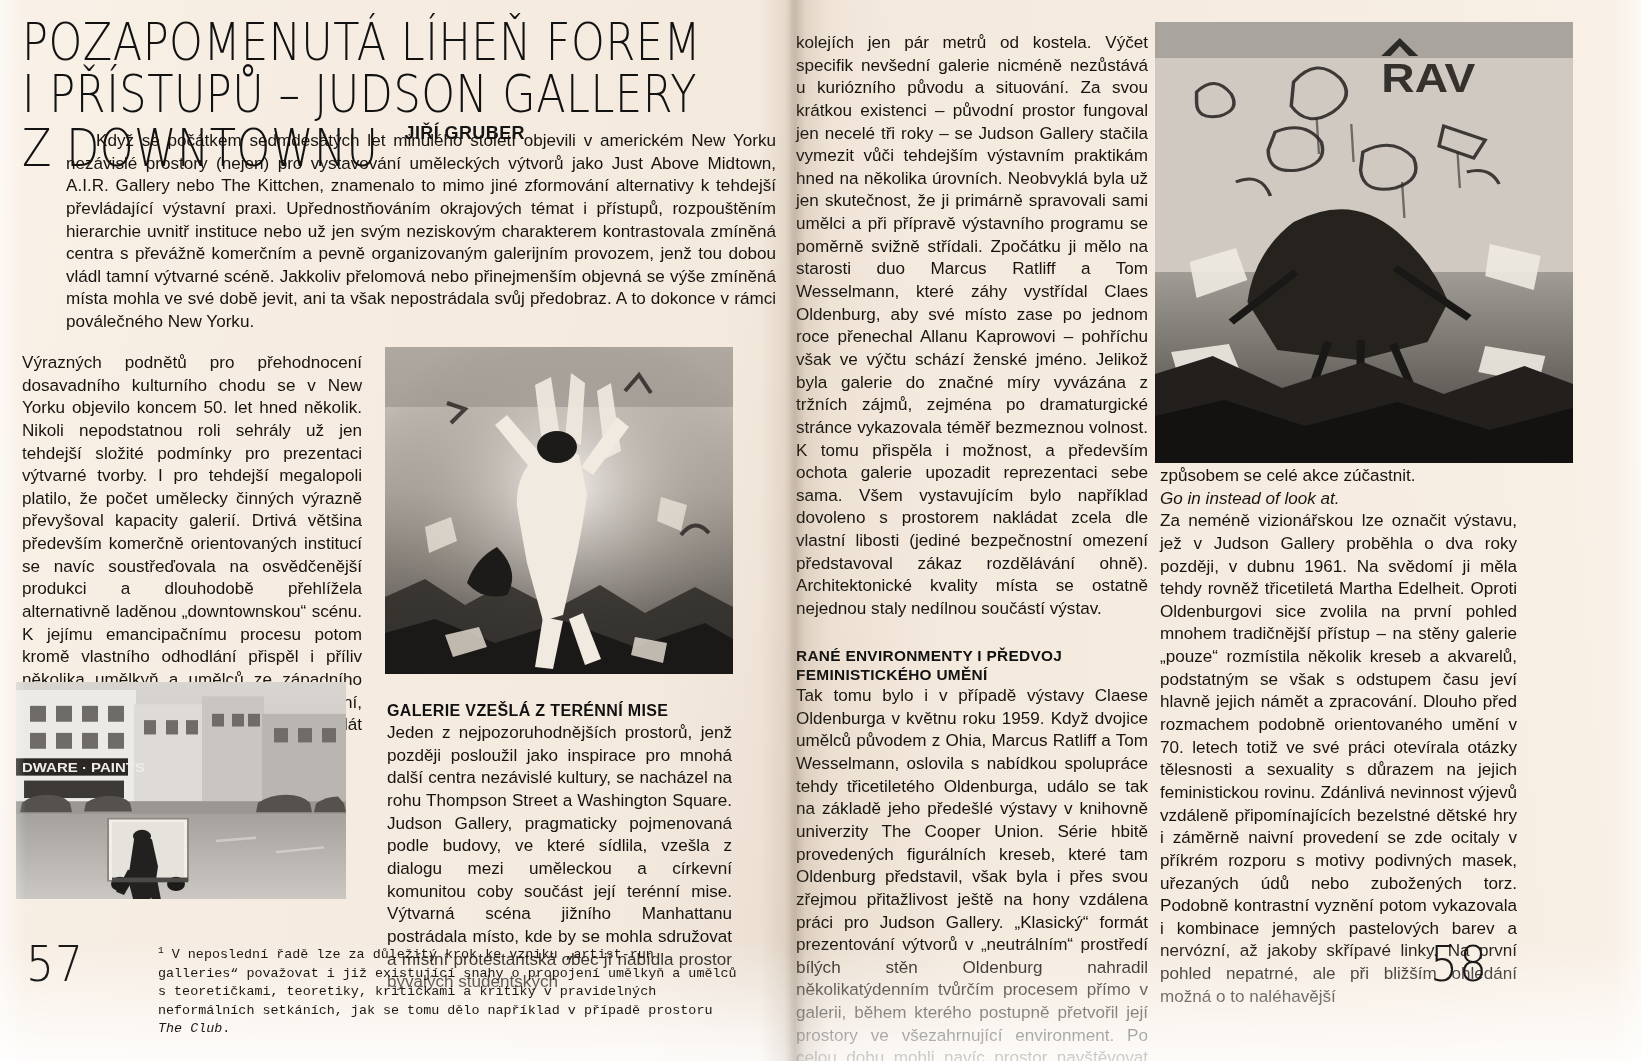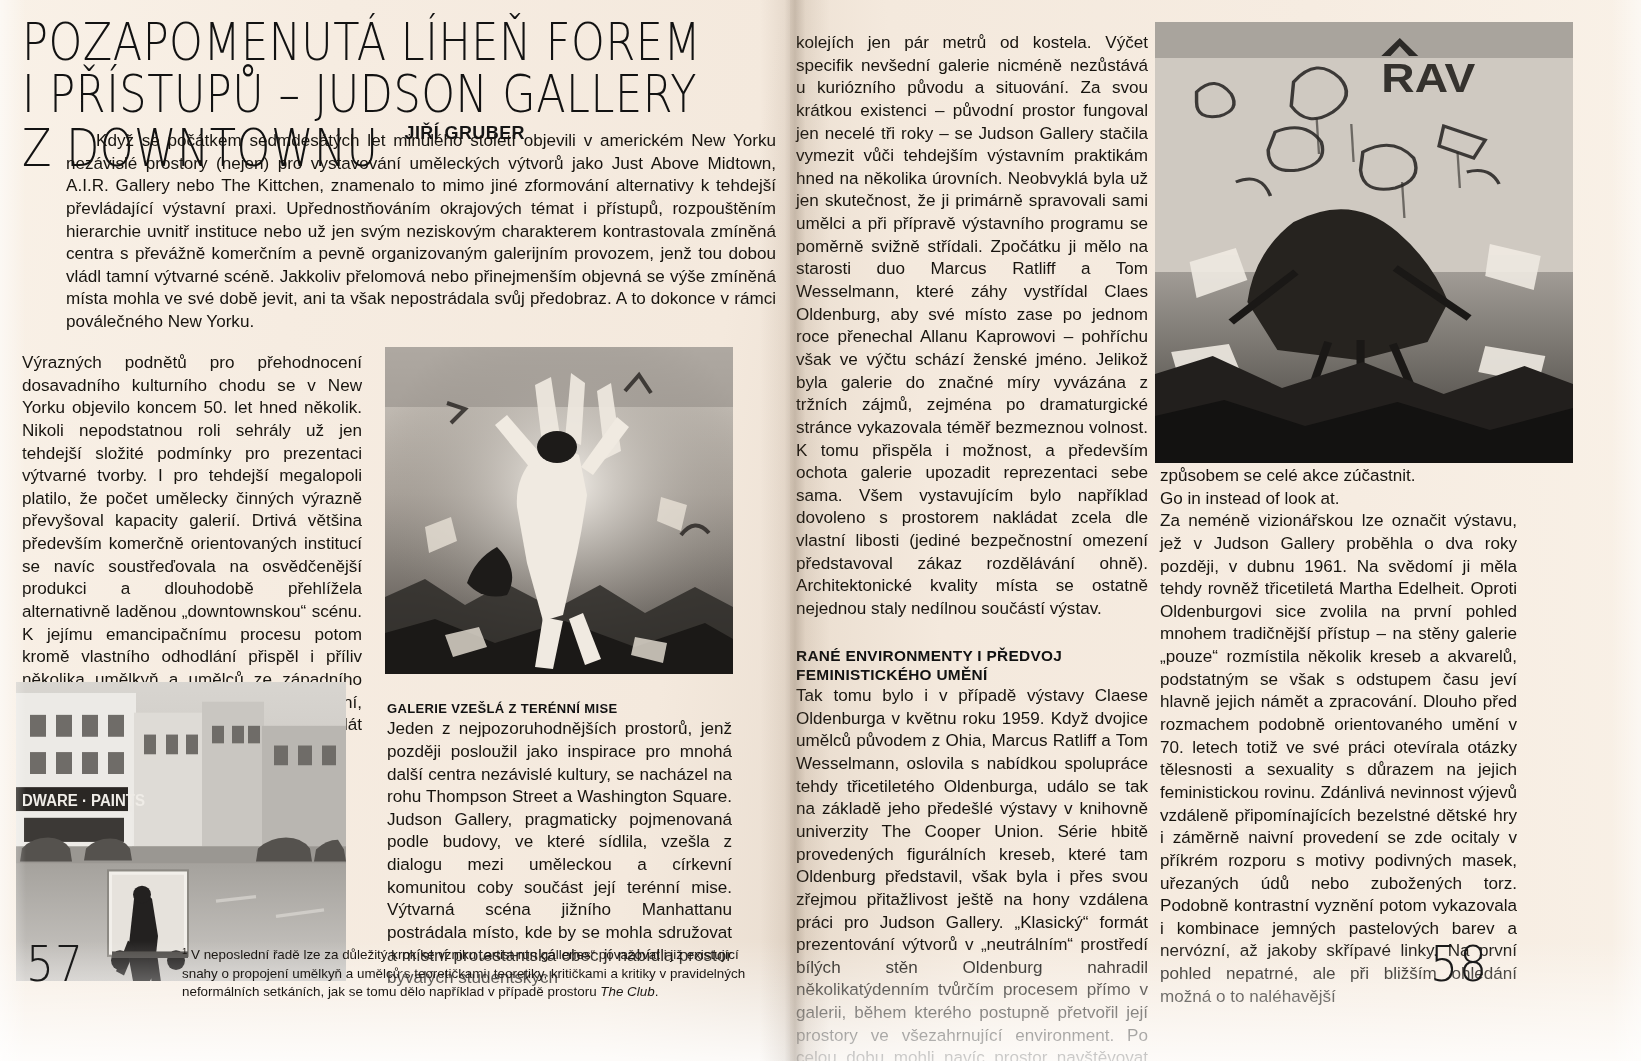--- a/index.html
+++ b/index.html
@@ -101,21 +101,21 @@
     position: absolute;
   }
 
   
   .l-col1 { left: 22px;  top: 352px; width: 340px; }
   .l-col2 { left: 387px; top: 700px; width: 345px; }
 
   .caption-head {
     font-family: "Liberation Sans", sans-serif;
     font-weight: 700;
-    font-size: 13px;
+    font-size: 16px;
     letter-spacing: 0.35px;
     color: #111;
     text-transform: uppercase;
     margin-bottom: 1px;
   }
 
   .section-head {
     font-family: "Liberation Sans", sans-serif;
     font-weight: 700;
     font-size: 15.4px;
@@ -132,21 +132,21 @@
   
   .photo {
     position: absolute;
     overflow: hidden;
     background: #b9b6b1;
   }
 
   
   .photo-gallery { left: 385px; top: 347px; width: 348px; height: 327px; }
   
-  .photo-street  { left: 16px;  top: 682px; width: 330px; height: 299px; }
+  .photo-street  { left: 16px;  top: 682px; width: 330px; height: 217px; }
   
   .photo-env     { left: 1196px; top: 22px; width: 418px; height: 441px; }
 
   .photo canvas, .photo svg { display: block; width: 100%; height: 100%; }
 
   
   .page-number {
     position: absolute;
     font-family: "DejaVu Sans", sans-serif;
     font-weight: 300;
@@ -157,26 +157,25 @@
     transform-origin: left bottom;
   }
   .pn-left  { left: 26px;   top: 942px; }
 
   
   .footnote {
     position: absolute;
     left: 158px;
     top: 944px;
     width: 580px;
-    font-family: Liberation Sans, sans-serif;
+    font-family: Liberation Mono, monospace;
     font-size: 13.4px;
     line-height: 1.38;
     color: #1b1713;
     text-align: left;
-    margin-left: 24px;
   }
   .footnote sup { font-size: 9.5px; vertical-align: 5px; }
   .footnote em { font-style: italic; }
 
   
   .paper-edge-left {
     position: absolute; left: 0; top: 0; width: 26px; height: 1061px;
     background: linear-gradient(to right, rgba(255,255,255,0.55), rgba(255,255,255,0));
     pointer-events: none;
   }
@@ -426,21 +425,21 @@
       <div class="para">kolejích jen pár metrů od kostela. Výčet specifik nevšední galerie nicméně nezůstává u kuriózního původu a situování. Za svou krátkou existenci – původní prostor fungoval jen necelé tři roky – se Judson Gallery stačila vymezit vůči tehdejším výstavním praktikám hned na několika úrovních. Neobvyklá byla už jen skutečnost, že ji primárně spravovali sami umělci a při přípravě výstavního programu se poměrně svižně střídali. Zpočátku ji mělo na starosti duo Marcus Ratliff a Tom Wesselmann, které záhy vystřídal Claes Oldenburg, aby své místo zase po jednom roce přenechal Allanu Kaprowovi – pohříchu však ve výčtu schází ženské jméno. Jelikož byla galerie do značné míry vyvázána z tržních zájmů, zejména po dramaturgické stránce vykazovala téměř bezmeznou volnost. K tomu přispěla i možnost, a především ochota galerie upozadit reprezentaci sebe sama. Všem vystavujícím bylo například dovoleno s prostorem nakládat zcela dle vlastní libosti (jediné bezpečnostní omezení představoval zákaz rozdělávání ohně). Architektonické kvality místa se ostatně nejednou staly nedílnou součástí výstav.</div>
       <div class="section-head">
         <span>Rané environmenty i předvoj</span><br>
         <span>feministického umění</span>
       </div>
       <div class="para">Tak tomu bylo i v případě výstavy Claese Oldenburga v květnu roku 1959. Když dvojice umělců původem z Ohia, Marcus Ratliff a Tom Wesselmann, oslovila s nabídkou spolupráce tehdy třicetiletého Oldenburga, událo se tak na základě jeho předešlé výstavy v knihovně univerzity The Cooper Union. Série hbitě provedených figurálních kreseb, které tam Oldenburg představil, však byla i přes svou zřejmou přitažlivost ještě na hony vzdálena práci pro Judson Gallery. „Klasický“ formát prezentování výtvorů v „neutrálním“ prostředí bílých stěn Oldenburg nahradil několikatýdenním tvůrčím procesem přímo v galerii, během kterého postupně přetvořil její prostory ve všezahrnující environment. Po celou dobu mohli navíc prostor navštěvovat diváci a více či méně činným</div>
     </div>
 
     <div class="body-text col" style="left:370px; top:465px; width:357px;">
       <div class="para">způsobem se celé akce zúčastnit.</div>
-      <div class="para" style="">Go in instead of look at.</div>
+      <div class="para" style="font-style:italic">Go in instead of look at.</div>
       <div class="para">Za neméně vizionářskou lze označit výstavu, jež v Judson Gallery proběhla o dva roky později, v dubnu 1961. Na svědomí ji měla tehdy rovněž třicetiletá Martha Edelheit. Oproti Oldenburgovi sice zvolila na první pohled mnohem tradičnější přístup – na stěny galerie „pouze“ rozmístila několik kreseb a akvarelů, podstatným se však s odstupem času jeví hlavně jejich námět a zpracování. Dlouho před rozmachem podobně orientovaného umění v 70. letech totiž ve své práci otevírala otázky tělesnosti a sexuality s důrazem na jejich feministickou rovinu. Zdánlivá nevinnost výjevů vzdáleně připomínajících bezelstné dětské hry i záměrně naivní provedení se zde ocitaly v příkrém rozporu s motivy podivných masek, uřezaných údů nebo zubožených torz. Podobně kontrastní vyznění potom vykazovala i kombinace jemných pastelových barev a nervózní, až jakoby skřípavé linky. Na první pohled nepatrné, ale při bližším ohledání možná o to naléhavější</div>
     </div>
 
     <div class="paper-bottom-right"></div>
 
     <div class="page-number" style="left:640px; top:942px;">58</div>
 
     <div class="paper-edge-right"></div>
   </div>
 

